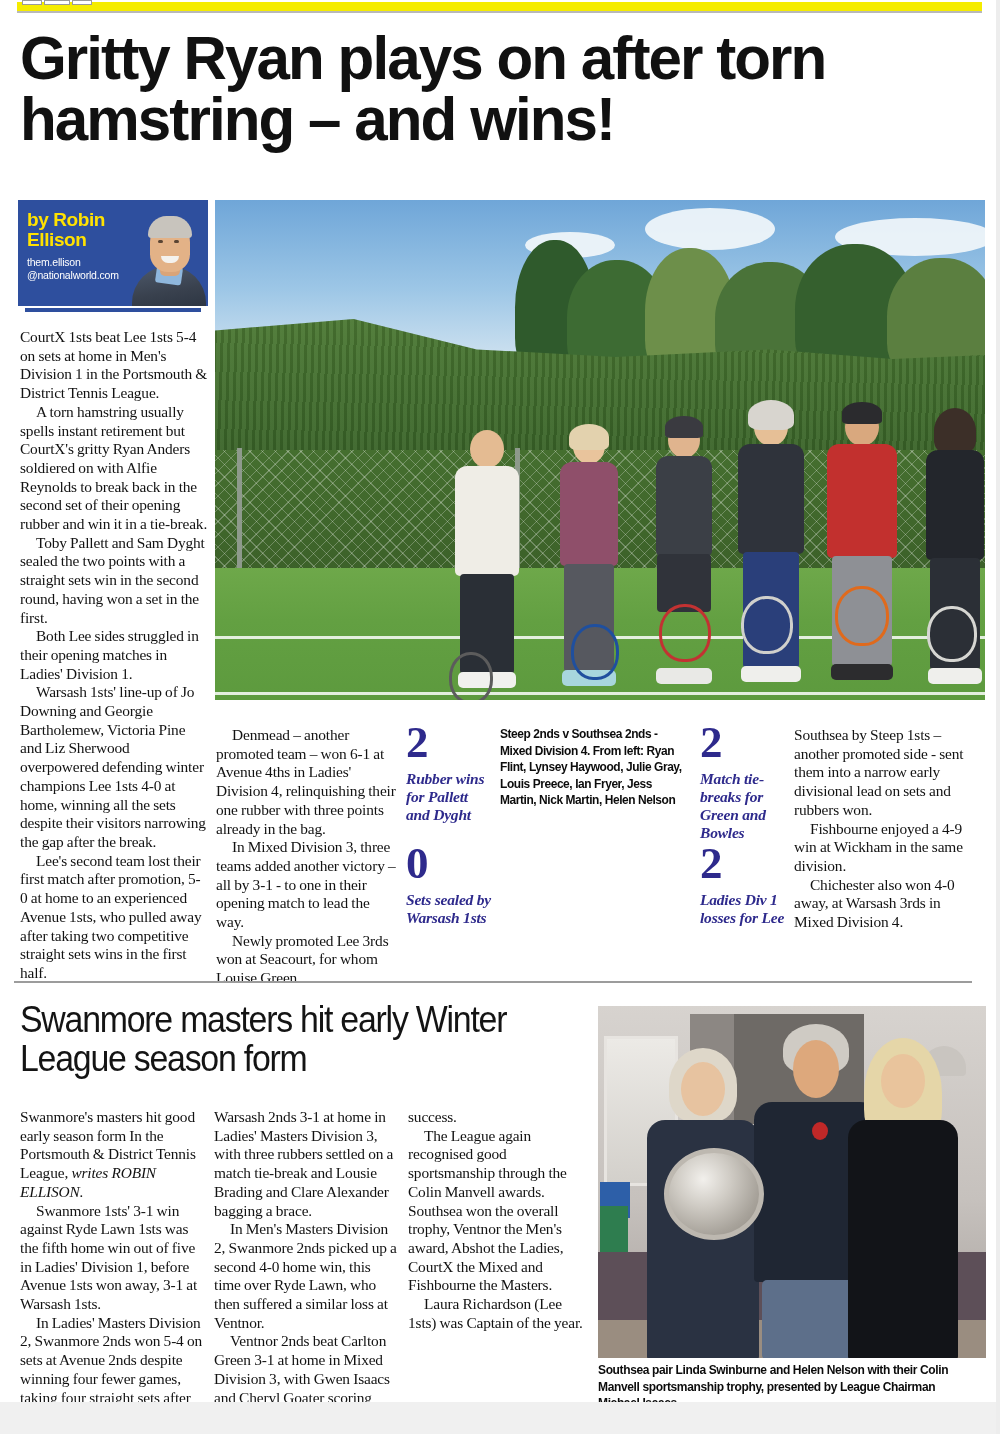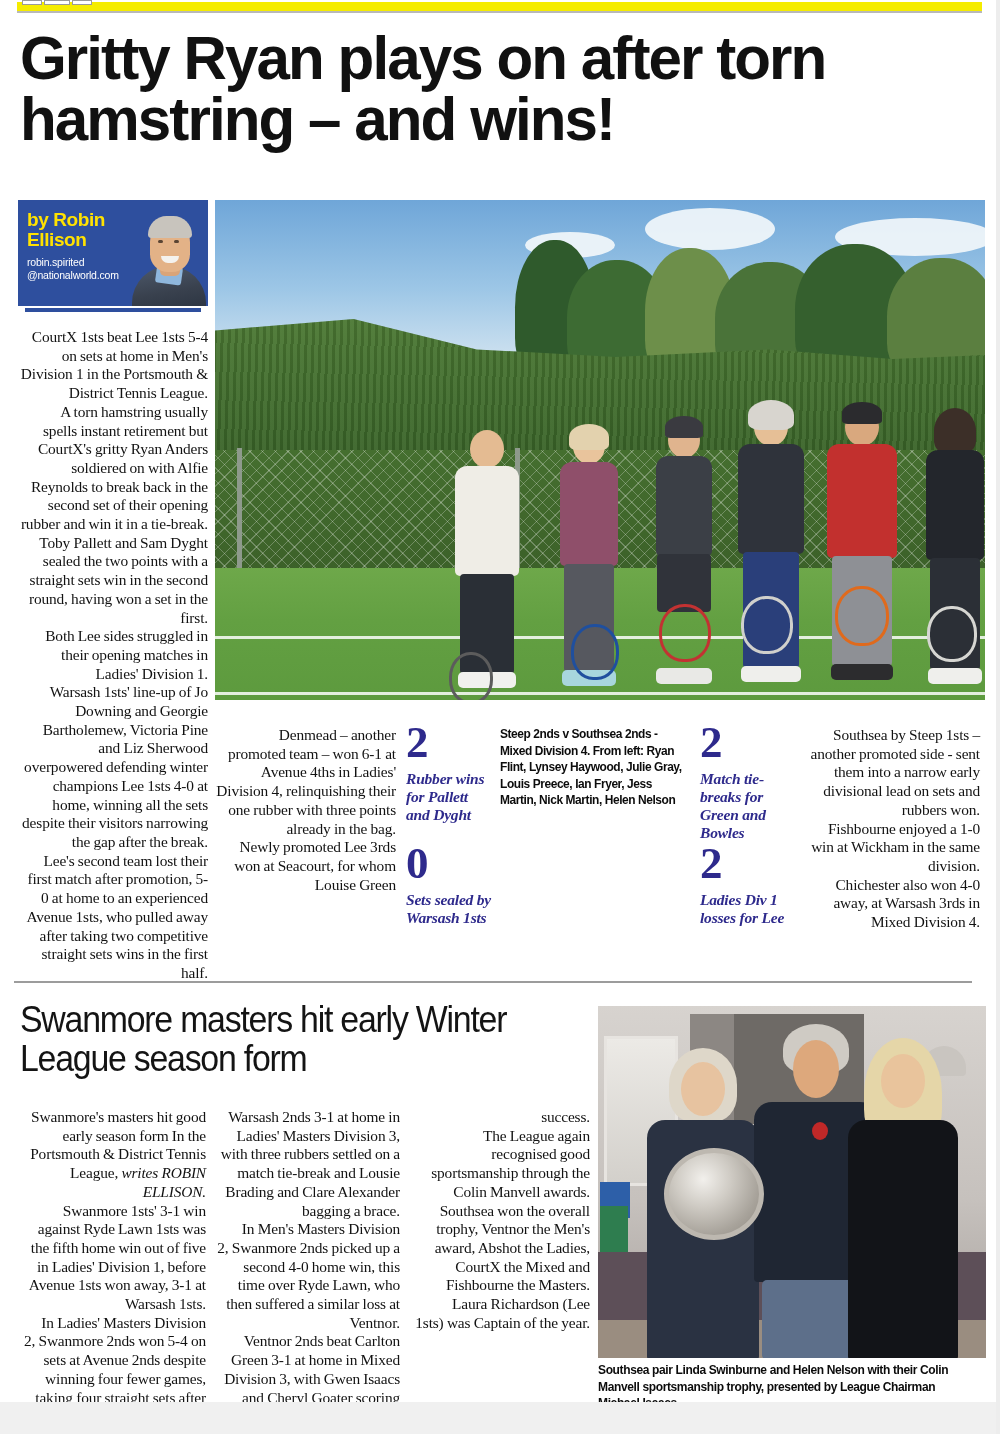--- a/index.html
+++ b/index.html
@@ -156,21 +156,21 @@
     border-radius: 0 0 10px 10px;
   }
 
   
   .body-col {
     position: absolute;
     font-family: "Liberation Serif", serif;
     font-size: 15.4px;
     line-height: 1.215;
     color: #121212;
-    text-align: right;
+    text-align: left;
     letter-spacing: -0.15px;
     word-spacing: -0.4px;
   }
   .body-col p { text-indent: 16px; margin: 0; }
   .body-col p.first { text-indent: 0; }
   .body-col i, .body-col em { font-style: italic; }
 
   
   .photo-top {
     position: absolute;
@@ -398,21 +398,21 @@
     <div class="wbox b2"></div>
     <div class="wbox b3"></div>
   </div>
 
   <h1 class="headline-main">Gritty Ryan plays on after torn hamstring – and wins!</h1>
 
   <div class="byline">
     <div class="bl-name" style="white-space: pre-line;">by Robin
 Ellison</div>
     <div class="bl-email">
-      <span>robin.spirited</span><br>
+      <span>them.ellison</span><br>
       <span>@nationalworld.com</span>
     </div>
     <div class="bl-photo">
       <div class="sky"></div>
       <div class="shoulders"></div>
       <div class="collar"></div>
       <div class="neck"></div>
       <div class="face"></div>
       <div class="hair"></div>
       <div class="eyeL"></div>
@@ -508,41 +508,42 @@
     <p class="first">CourtX 1sts beat Lee 1sts 5-4 on sets at home in Men's Division 1 in the Portsmouth &amp; District Tennis League.</p>
     <p>A torn hamstring usually spells instant retirement but CourtX's gritty Ryan Anders soldiered on with Alfie Reynolds to break back in the second set of their opening rubber and win it in a tie-break.</p>
     <p>Toby Pallett and Sam Dyght sealed the two points with a straight sets win in the second round, having won a set in the first.</p>
     <p>Both Lee sides struggled in their opening matches in Ladies' Division 1.</p>
     <p>Warsash 1sts' line-up of Jo Downing and Georgie Bartholemew, Victoria Pine and Liz Sherwood overpowered defending winter champions Lee 1sts 4-0 at home, winning all the sets despite their visitors narrowing the gap after the break.</p>
     <p>Lee's second team lost their first match after promotion, 5-0 at home to an experienced Avenue 1sts, who pulled away after taking two competitive straight sets wins in the first half.</p>
   </div>
 
   <div class="body-col" style="left:216px; top:726px; width:180px;">
     <p class="first" style="text-indent:16px;">Denmead – another promoted team – won 6-1 at Avenue 4ths in Ladies' Division 4, relinquishing their one rubber with three points already in the bag.</p>
+    <p>In Mixed Division 3, three teams added another victory – all by 3-1 - to one in their opening match to lead the way.</p>
     <p>Newly promoted Lee 3rds won at Seacourt, for whom Louise Green</p>
   </div>
 
   <div class="statnum" style="left:406px; top:722px;">2</div>
   <div class="statlabel" style="left:406px; top:770px; width:86px;">Rubber wins for Pallett and Dyght</div>
 
   <div class="statnum" style="left:406px; top:843px;">0</div>
   <div class="statlabel" style="left:406px; top:891px; width:86px;">Sets sealed by Warsash 1sts</div>
 
   <div class="caption" style="left:500px; top:726px; width:192px;">Steep 2nds v Southsea 2nds - Mixed Division 4. From left: Ryan Flint, Lynsey Haywood, Julie Gray, Louis Preece, Ian Fryer, Jess Martin, Nick Martin, Helen Nelson</div>
 
 
   <div class="statnum" style="left:700px; top:722px;">2</div>
   <div class="statlabel" style="left:700px; top:770px; width:86px;">Match tie-breaks for Green and Bowles</div>
 
   <div class="statnum" style="left:700px; top:843px;">2</div>
   <div class="statlabel" style="left:700px; top:891px; width:86px;">Ladies Div 1 losses for Lee</div>
 
   <div class="body-col" style="left:794px; top:726px; width:186px;">
     <p class="first">Southsea by Steep 1sts – another promoted side - sent them into a narrow early divisional lead on sets and rubbers won.</p>
-    <p>Fishbourne enjoyed a 1-0 win at Wickham in the same division.</p>
+    <p>Fishbourne enjoyed a 4-9 win at Wickham in the same division.</p>
     <p>Chichester also won 4-0 away, at Warsash 3rds in Mixed Division 4.</p>
   </div>
 
   <div class="rule" style="left:14px; top:981px; width:958px; height:2px;"></div>
 
   <h2 class="headline-sec">Swanmore masters hit early Winter League season form</h2>
 
   <div class="body-col" style="left:20px; top:1108px; width:186px;">
     <p class="first"><span>Swanmore's masters hit good early season form In the Portsmouth &amp; District Tennis League, </span><i>writes ROBIN ELLISON.</i></p>
     <p>Swanmore 1sts' 3-1 win against Ryde Lawn 1sts was the fifth home win out of five in Ladies' Division 1, before Avenue 1sts won away, 3-1 at Warsash 1sts.</p>

